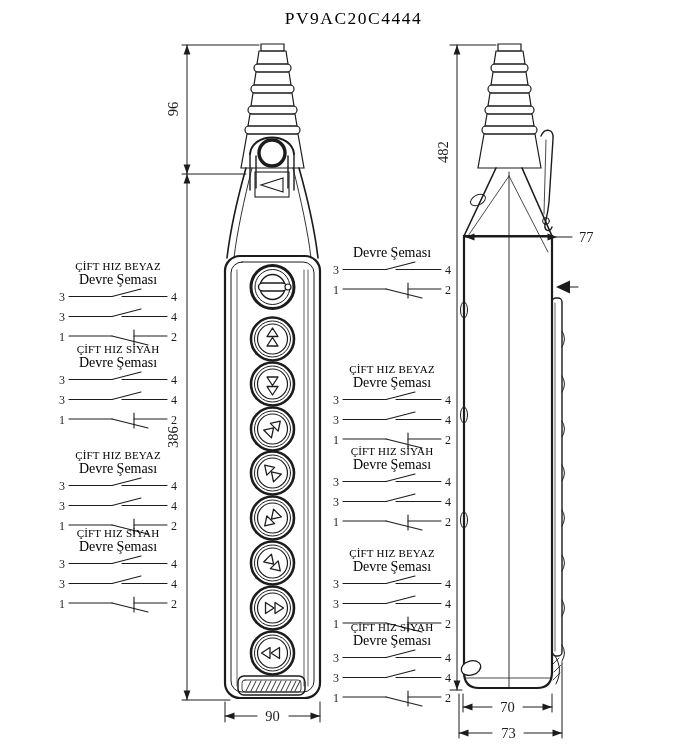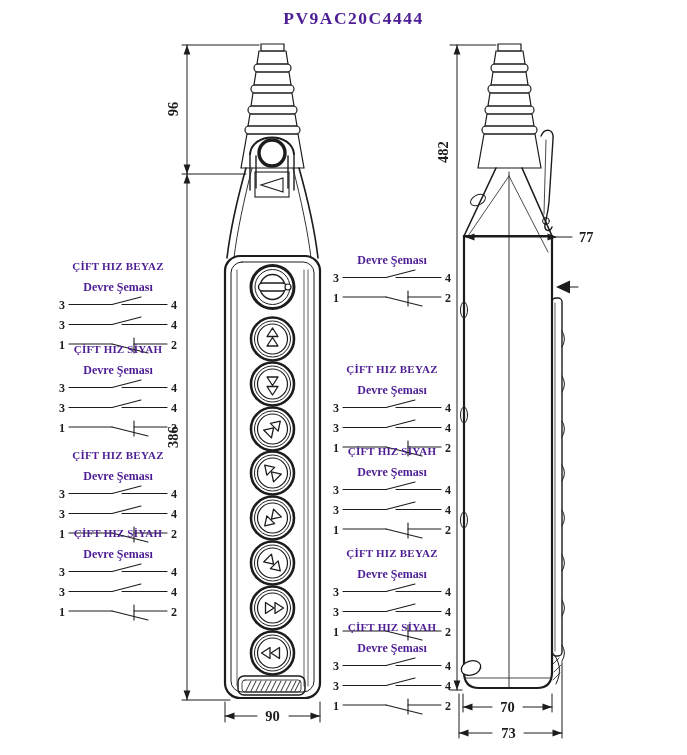--- a/index.html
+++ b/index.html
@@ -1,23 +1,23 @@
 <!DOCTYPE html>
 <html><head>
 <meta charset="utf-8">
 <style>
   html,body{margin:0;padding:0;background:#fff;}
   #canvas{position:relative;width:687px;height:755px;background:#ffffff;overflow:hidden;
-          font-family:"Liberation Serif","DejaVu Serif",serif;color:#4c1d95;font-weight:bold;}
+          font-family:"Liberation Serif","DejaVu Serif",serif;color:#000000;}
   #drawing{position:absolute;left:0;top:0;}
   .page-title{position:absolute;left:20px;top:8px;width:667px;text-align:center;
               font-size:17.5px;letter-spacing:1.5px;white-space:nowrap;}
   .schema{position:absolute;width:124px;text-align:center;}
   .s-title{font-size:11px;line-height:14px;letter-spacing:.2px;white-space:nowrap;}
-  .s-sub{font-size:12px;line-height:13px;white-space:nowrap;margin-top:8px;}
+  .s-sub{font-size:14px;line-height:13px;white-space:nowrap;}
   .s-rows svg{display:block;}
 </style>
 </head>
 <body>
 
 <div id="canvas">
 
   <div class="page-title">PV9AC20C4444</div>
 
   <svg id="drawing" width="687" height="755" viewBox="0 0 687 755" stroke="#1c1c1c" fill="none" stroke-linecap="round">

